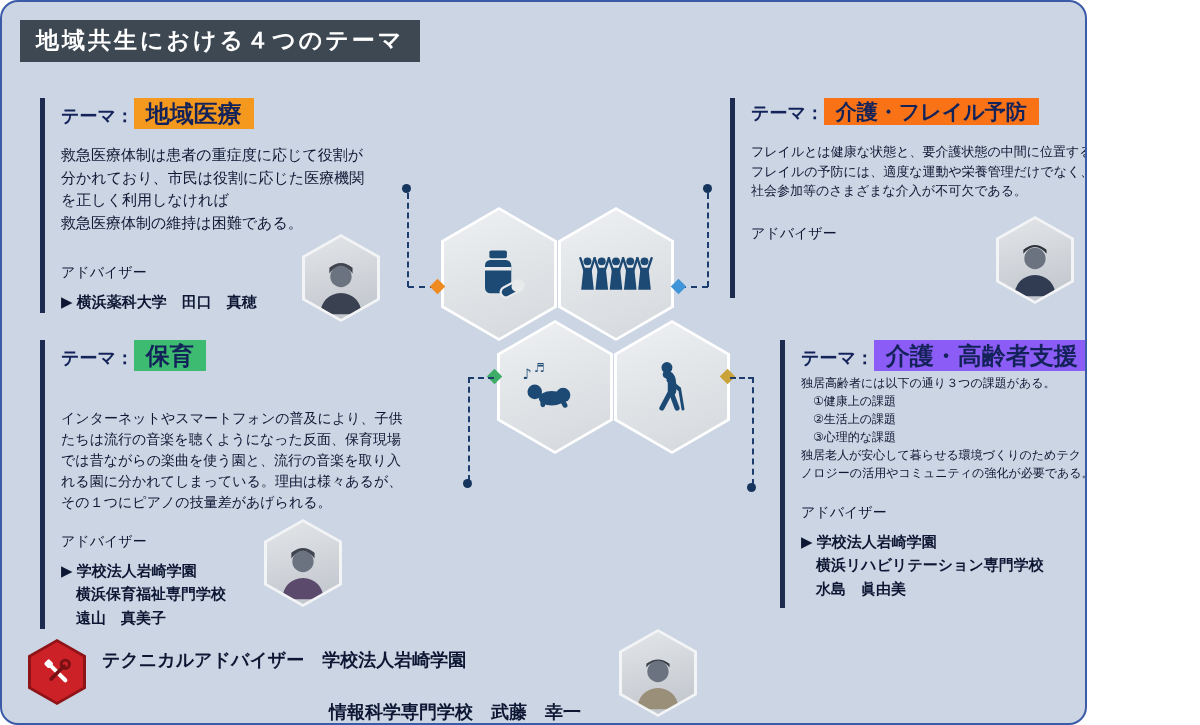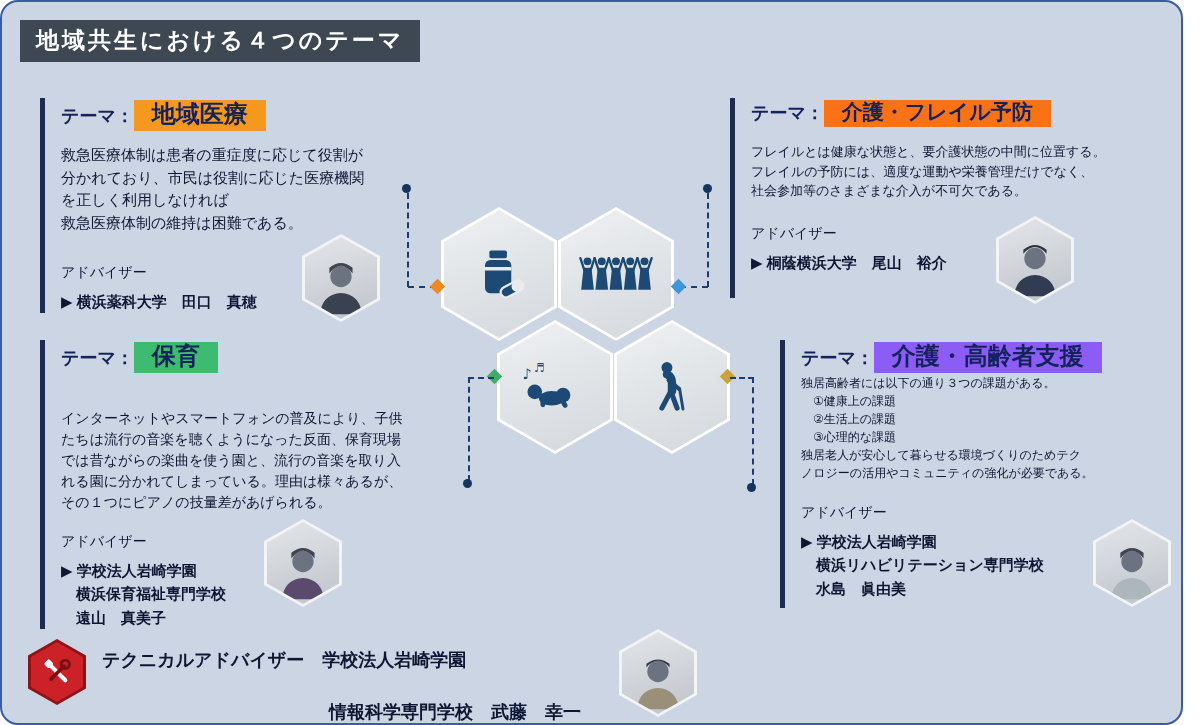--- a/index.html
+++ b/index.html
@@ -2,39 +2,39 @@
 <html><head>
 <meta charset="utf-8">
 <style>
   * { box-sizing: border-box; margin: 0; padding: 0; }
   body {
     width: 1200px; height: 725px; margin: 0; overflow: hidden;
     background: #ffffff;
     font-family: "Liberation Sans", "DejaVu Sans", sans-serif;
   }
   #slide {
-    position: relative; width: 1183px; height: 725px;
+    position: relative; width: 1087px; height: 725px;
     background: #ccd5e3;
     border: 2px solid #3b5aa8; border-radius: 18px;
     overflow: hidden;
   }
 
   
   .title-bar {
     position: absolute; left: 18px; top: 18px;
     background: #3e4852; color: #ffffff;
     font-size: 23px; font-weight: bold; letter-spacing: 3px;
     padding: 7px 16px; line-height: 1.2;
   }
 
   
   .section { position: absolute; border-left: 5px solid #1d2b50; padding-left: 16px; }
   .theme-line { font-weight: bold; color: #13235a; white-space: nowrap; }
   .theme-prefix { font-size: 18px; }
-  .theme-name  { font-size: 24px; padding: 2px 18px; font-family: Liberation Mono, monospace; }
+  .theme-name  { font-size: 24px; padding: 2px 12px; }
   .theme-name.sm { font-size: 21px; }
   .hl-medical   { background: #f5991e; }
   .hl-frailty   { background: #f97316; }
   .hl-childcare { background: #3dbb70; }
   .hl-elderly   { background: #8b5cf6; }
 
   .desc { color: #0d1733; line-height: 1.5; white-space: pre-line; }
   .sec-medical   { left: 38px;  top: 96px;  width: 372px; min-height: 200px; }
   .sec-frailty   { left: 728px; top: 96px;  width: 430px; min-height: 200px; }
   .sec-childcare { left: 38px;  top: 338px; width: 372px; min-height: 262px; }
@@ -117,21 +117,20 @@
   </div>
 
   <div class="section sec-frailty">
     <div class="theme-line">
       <span class="theme-prefix">テーマ：</span><span class="theme-name sm hl-frailty">介護・フレイル予防</span>
     </div>
     <div class="desc">フレイルとは健康な状態と、要介護状態の中間に位置する。
 フレイルの予防には、適度な運動や栄養管理だけでなく、
 社会参加等のさまざまな介入が不可欠である。</div>
     <div class="advisor-heading">アドバイザー</div>
-    <div class="advisor-names">▶ 桐蔭横浜大学　尾山　裕介</div>
   </div>
 
   <div class="section sec-childcare">
     <div class="theme-line">
       <span class="theme-prefix">テーマ：</span><span class="theme-name hl-childcare">保育</span>
     </div>
     <div class="desc">インターネットやスマートフォンの普及により、子供
 たちは流行の音楽を聴くようになった反面、保育現場
 では昔ながらの楽曲を使う園と、流行の音楽を取り入
 れる園に分かれてしまっている。理由は様々あるが、

